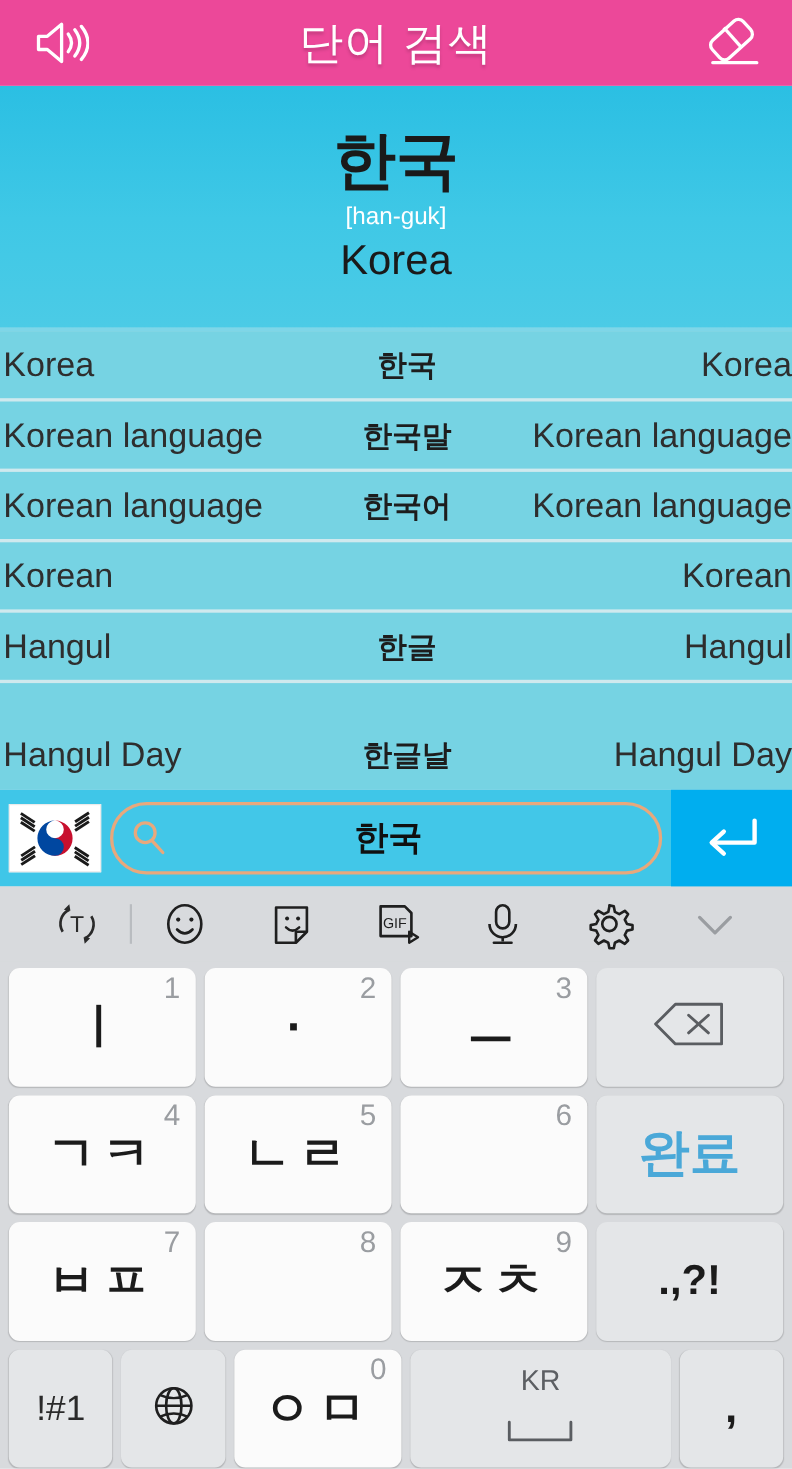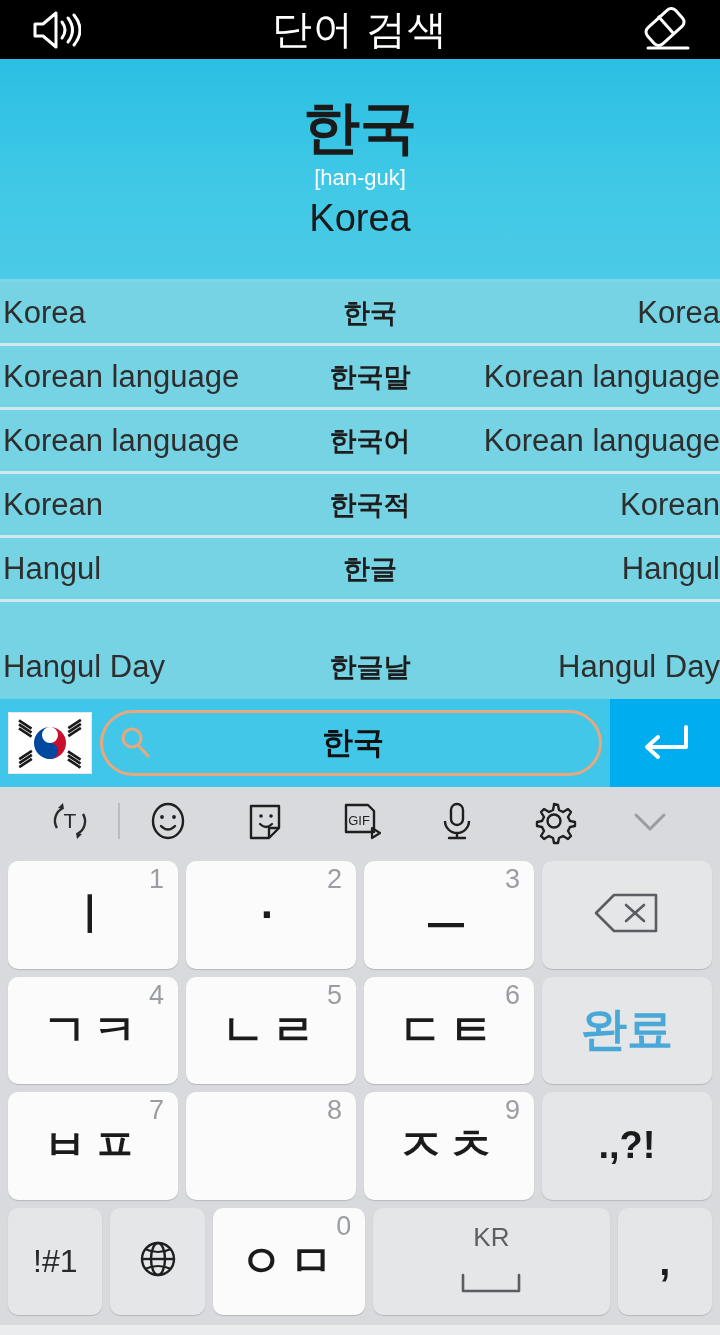--- a/index.html
+++ b/index.html
@@ -6,21 +6,21 @@
   html, body {
     width: 720px; height: 1335px;
     font-family: "Liberation Sans", "DejaVu Sans", sans-serif;
     background: #ebecee;
     overflow: hidden;
   }
   #app { position: relative; width: 720px; height: 1335px; }
 
   
   .header {
-    height: 59px; background: #000000;
+    height: 78px; background: #ec4899;
     display: flex; align-items: center; justify-content: space-between;
     padding: 0 18px; position: relative;
   }
   .header-title {
     position: absolute; left: 0; right: 0; text-align: center;
     font-size: 40px; color: #ffffff; letter-spacing: 1px;
     text-shadow: 0 2px 3px rgba(0,0,0,0.18);
     pointer-events: none;
   }
   .hdr-icon { width: 74px; height: 62px; display: flex; align-items: center; justify-content: center; z-index:2; }
@@ -155,21 +155,20 @@
       <div class="cell-mid">한국말</div>
       <div class="cell-right">Korean language</div>
     </div>
     <div class="row">
       <div class="cell-left">Korean language</div>
       <div class="cell-mid">한국어</div>
       <div class="cell-right">Korean language</div>
     </div>
     <div class="row">
       <div class="cell-left">Korean</div>
-      <div class="cell-mid">한국적</div>
       <div class="cell-right">Korean</div>
     </div>
     <div class="row">
       <div class="cell-left">Hangul</div>
       <div class="cell-mid">한글</div>
       <div class="cell-right">Hangul</div>
     </div>
     <div class="row">
       <div class="cell-left">Hangul Day</div>
       <div class="cell-mid">한글날</div>
@@ -308,21 +307,20 @@
         <div class="key">
           <span class="num">4</span>
           <span class="glyph">ㄱㅋ</span>
         </div>
         <div class="key">
           <span class="num">5</span>
           <span class="glyph">ㄴㄹ</span>
         </div>
         <div class="key">
           <span class="num">6</span>
-          <span class="glyph">ㄷㅌ</span>
         </div>
         <div class="key fn">
           <span class="label-blue">완료</span>
         </div>
       </div>
 
       <div class="kb-row">
         <div class="key">
           <span class="num">7</span>
           <span class="glyph">ㅂㅍ</span>

